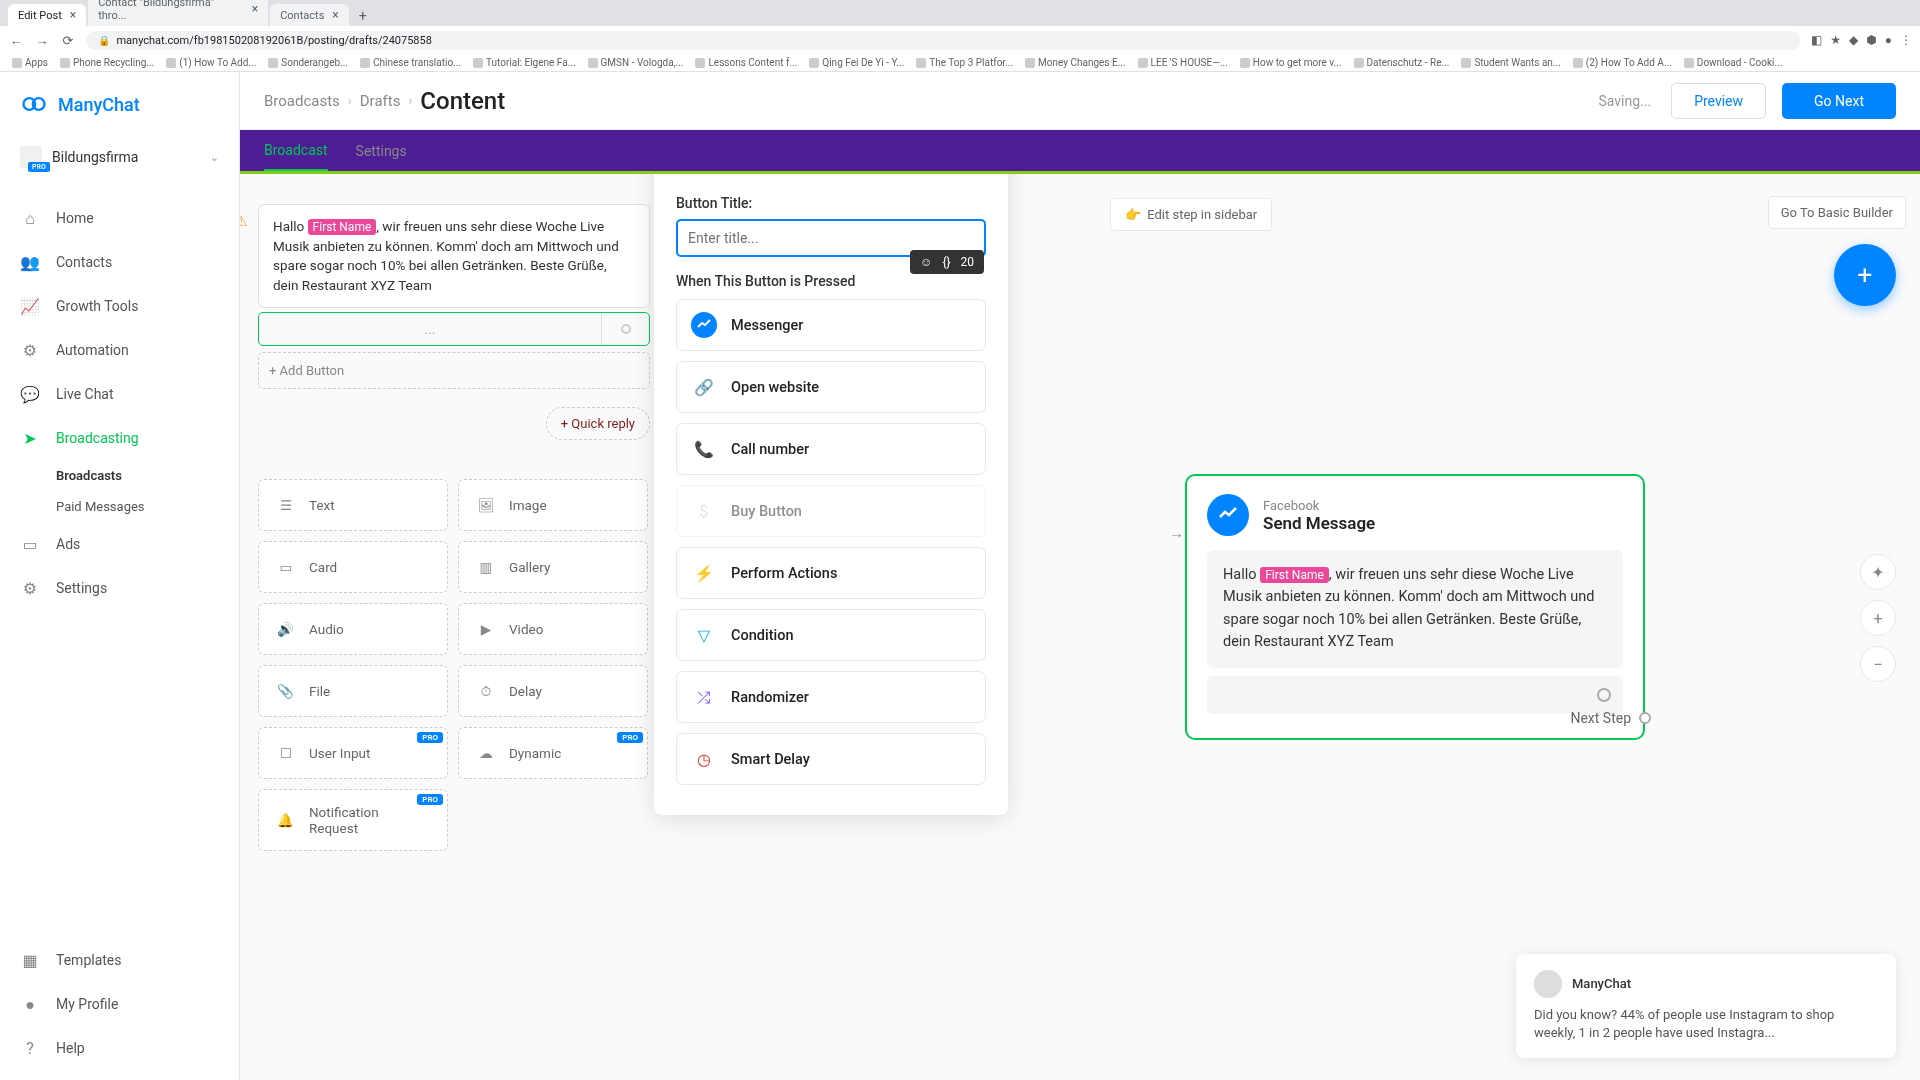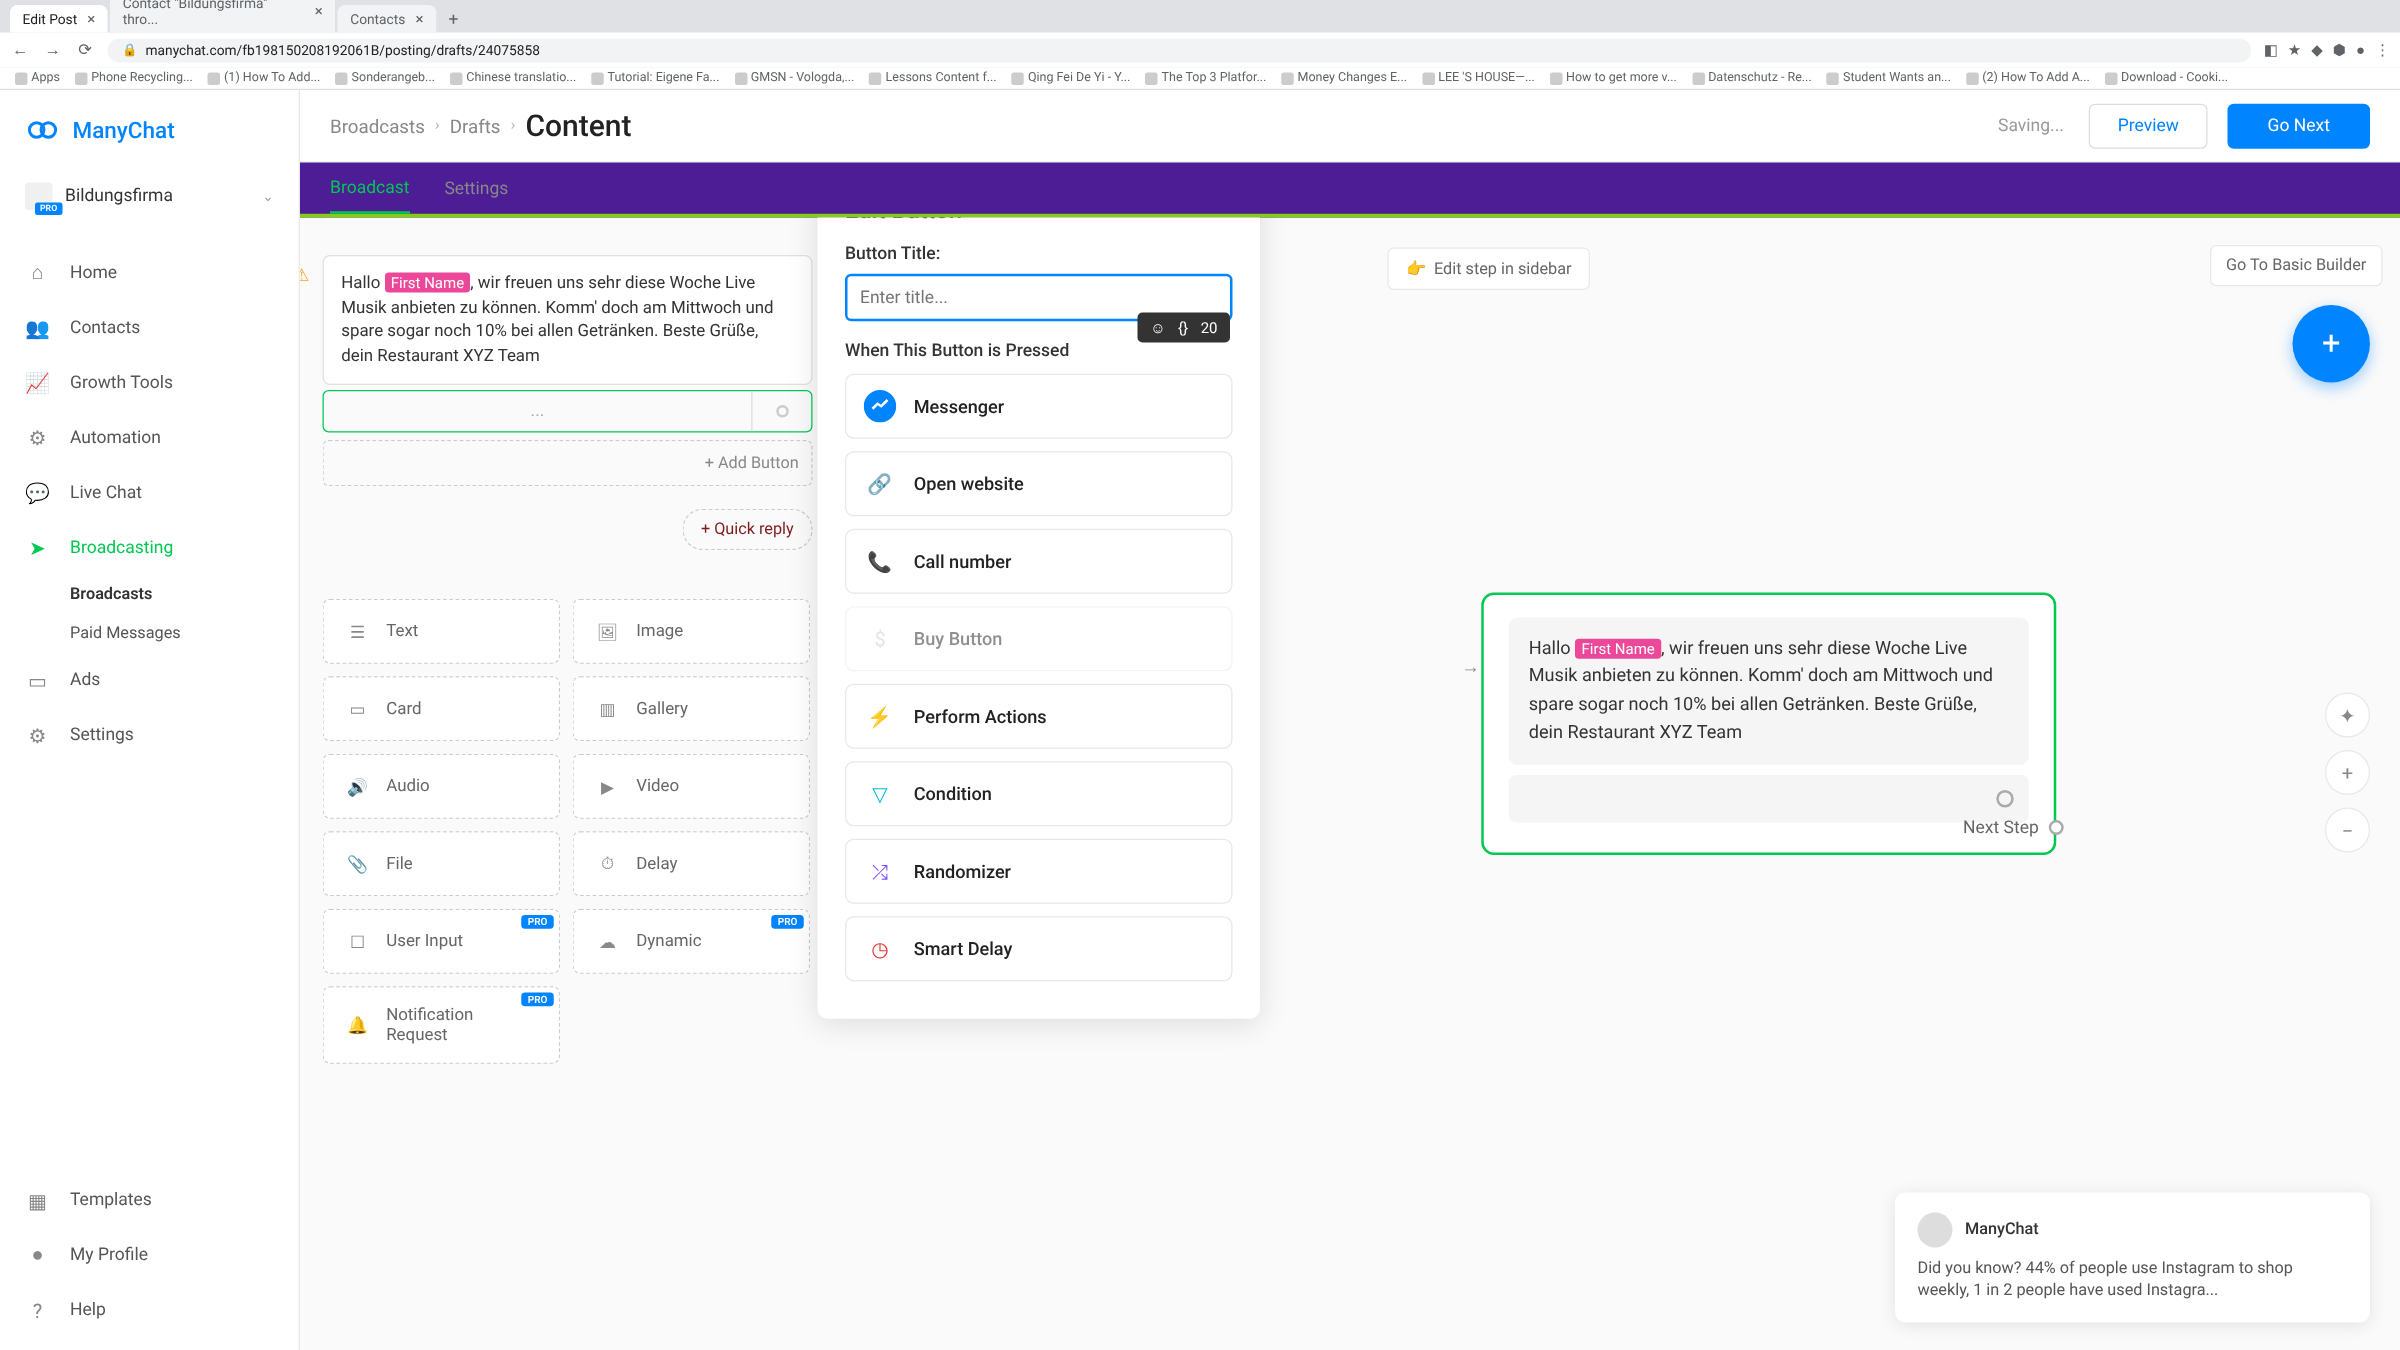--- a/index.html
+++ b/index.html
@@ -62,21 +62,21 @@
 
 
 .content-col { position: absolute; left: 18px; top: 30px; width: 392px; }
 .msg-card { background: #fff; border: 1px solid #e0e0e0; border-radius: 6px; padding: 12px 14px; font-size: 13.5px; line-height: 1.45; color: #333; position:relative;}
 .warn { position:absolute; left:-24px; top:6px; color:#f5a623; font-size:14px;}
 .fn-chip { background: #ec4899; color: #fff; padding: 1px 5px; border-radius: 3px; font-size: 12px; }
 .btn-slot { border: 1px solid #00c853; border-radius: 5px; margin-top: 4px; display:flex;}
 .btn-slot-main { flex:1; text-align:center; padding: 8px; color:#aaa; font-size:14px;}
 .btn-slot-ico { width:48px; border-left:1px solid #ddd; display:flex; align-items:center; justify-content:center; color:#ccc;}
 .btn-slot-ico .circ { width:10px; height:10px; border:2px solid #ccc; border-radius:50%;}
-.add-btn { border:1px dashed #ccc; border-radius:5px; text-align:right; padding:10px; color:#888; font-size:13px; margin-top:6px; cursor:pointer;}
+.add-btn { border:1px dashed #ccc; border-radius:5px; text-align:left; padding:10px; color:#888; font-size:13px; margin-top:6px; cursor:pointer;}
 .quick-reply { border:1px dashed #ccc; border-radius:16px; padding:8px 14px; font-size:13px; color:#7f1d1d; float:right; margin-top:18px; cursor:pointer;}
 
 .blocks-grid { margin-top: 90px; display: grid; grid-template-columns: repeat(2, 190px); gap: 10px; clear:both;}
 .block { border: 1px dashed #ccc; border-radius: 6px; padding: 14px 16px; display: flex; align-items: center; gap: 12px; color: #666; font-size: 13.5px; cursor:pointer; position:relative; background:#fff;}
 .block-ico { width: 22px; height: 22px; color: #888; display:flex; align-items:center; justify-content:center;}
 .pro-tag { position:absolute; top:4px; right:4px; background:#0084ff; color:#fff; font-size:8px; padding:1px 5px; border-radius:3px; font-weight:600;}
 .blocks-grid .block.wide { grid-column: 1; }
 
 
 .popup { position: absolute; left: 414px; top: -38px; width: 354px; background: #fff; border-radius: 8px; box-shadow: 0 4px 24px rgba(0,0,0,0.12); padding: 20px 22px; z-index: 50; }
@@ -441,20 +441,31 @@
       <div class="basic-btn">Go To Basic Builder</div>
       <div class="fab">+</div>
       <div class="zoom-ctrl">
         <div class="zoom-btn">✦</div>
         <div class="zoom-btn">+</div>
         <div class="zoom-btn">−</div>
       </div>
 
       <div class="node-card">
         <span class="arrow-in">→</span>
+        <div class="node-hdr">
+          <div class="fb-ico">
+              <svg width="22" height="22">
+                <path d="M3 13 L8 8 L12 11 L19 4" stroke="#fff" stroke-width="2.5" fill="none"></path>
+              </svg>
+            </div>
+          <div>
+            <div class="node-title-sm">Facebook</div>
+            <div class="node-title-lg">Send Message</div>
+          </div>
+        </div>
         <div class="node-msg">
           <span>Hallo </span><span class="fn-chip">First Name</span><span>, wir freuen uns sehr diese Woche Live Musik anbieten zu können. Komm' doch am Mittwoch und spare sogar noch 10% bei allen Getränken. Beste Grüße, dein Restaurant XYZ Team</span>
         </div>
         <div class="node-btn-slot">
             <div class="circ"></div>
           </div>
         <div class="next-step">
             <span>Next Step</span>
             <div class="circ2"></div>
           </div>

